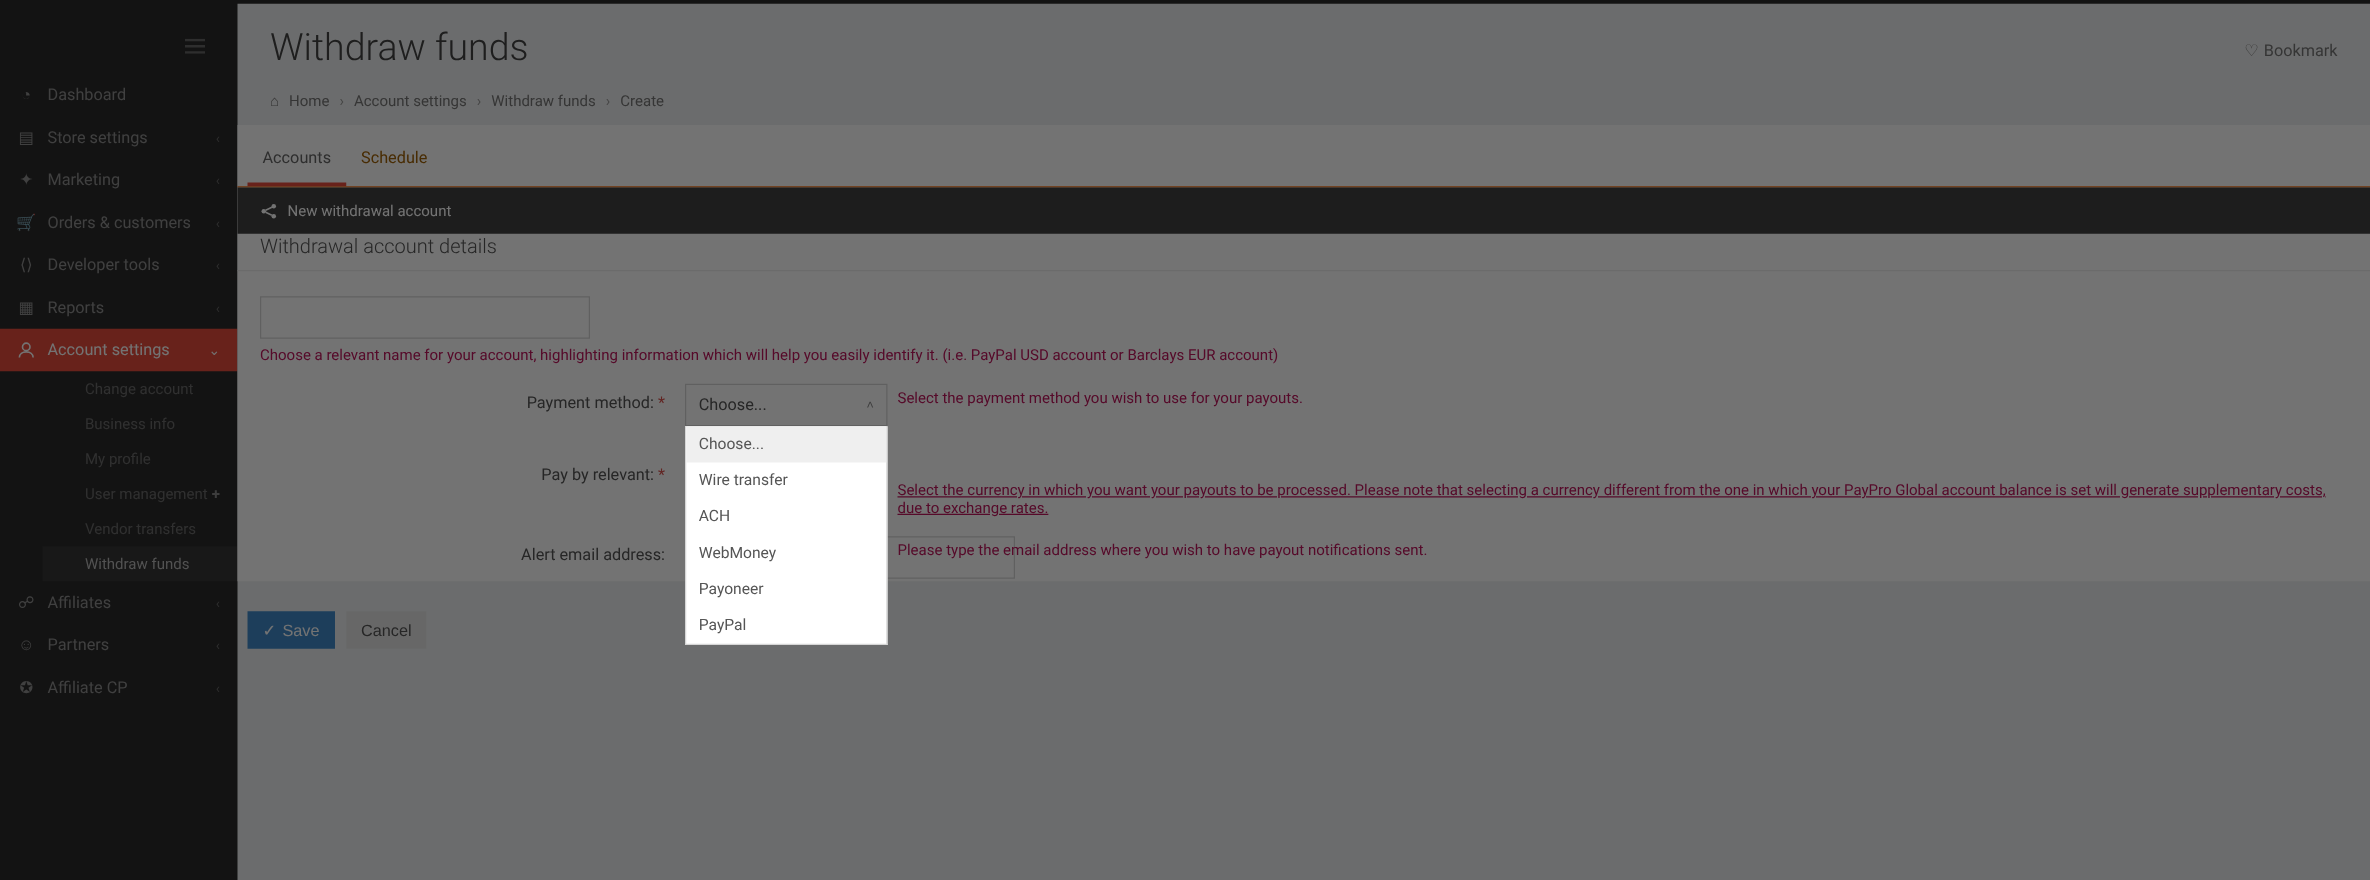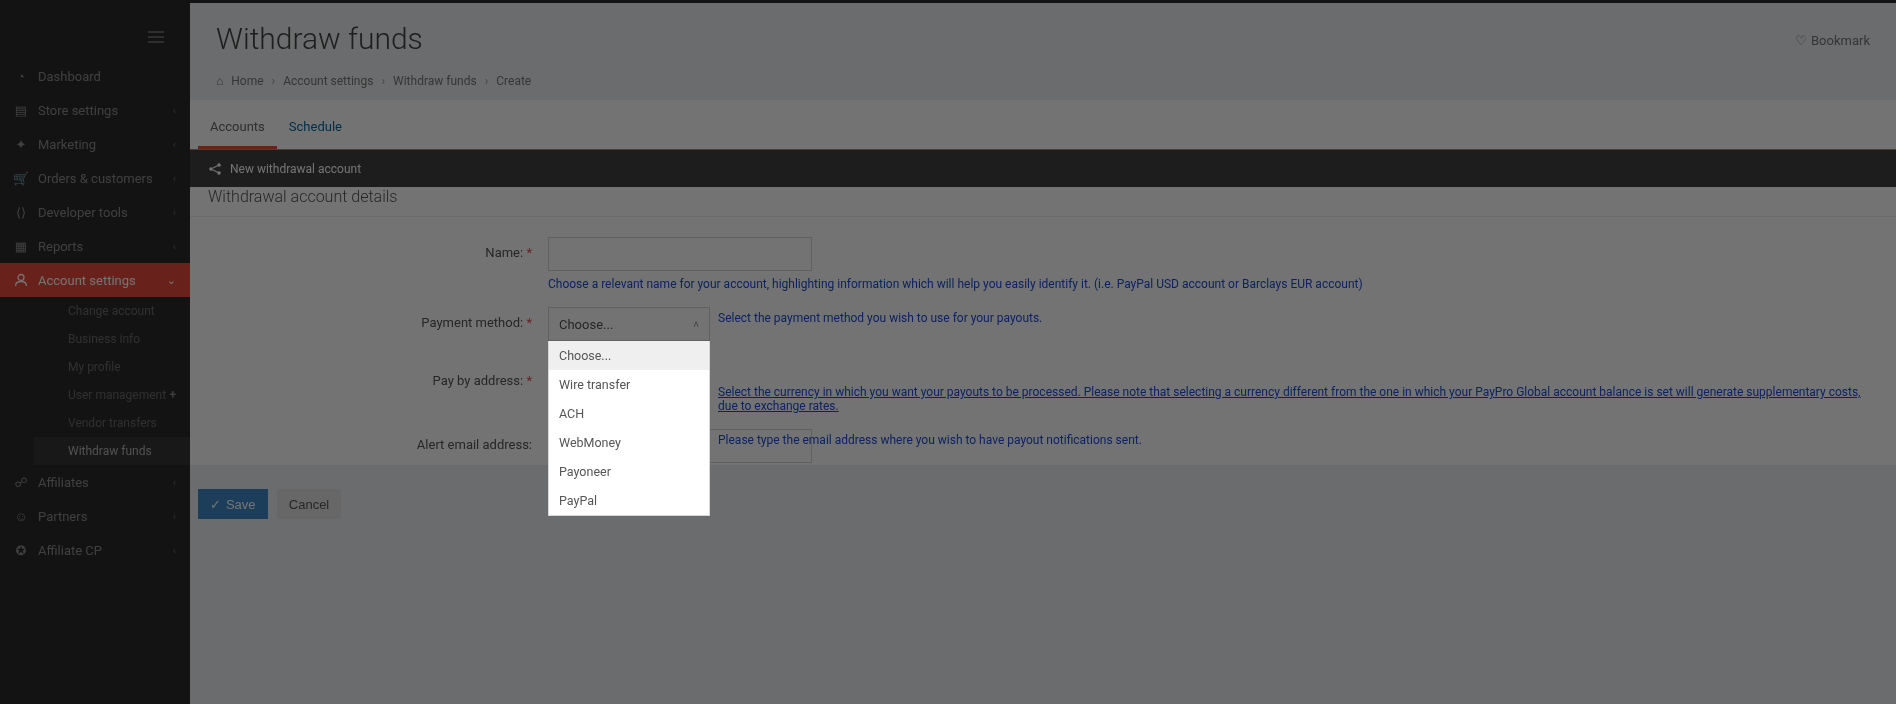--- a/index.html
+++ b/index.html
@@ -22,35 +22,35 @@
 .main-header { background:transparent; padding: 18px 26px 0 26px; }
 .page-title { font-size: 30px; font-weight:300; color:#444; }
 .bookmark { position:absolute; right:26px; top:30px; color:#777; font-size:13px; display:flex; align-items:center; gap:4px; cursor:pointer;}
 .breadcrumb { margin-top: 18px; padding-bottom: 12px; color:#777; font-size:12px; display:flex; align-items:center; gap:8px;}
 .breadcrumb a { color:#777; text-decoration:none; cursor:pointer; }
 .breadcrumb .sep { color:#999; }
 
 
 .content-card { background:#fff; margin: 0; }
 .tabs { display:flex; border-bottom:1px solid #f97316; padding: 0 8px; height:50px; align-items:flex-end; }
-.tab { padding: 14px 12px 12px 12px; color:#0369a1; font-size:13px; cursor:pointer; border-bottom:3px solid transparent; }
+.tab { padding: 14px 12px 12px 12px; color:#a16207; font-size:13px; cursor:pointer; border-bottom:3px solid transparent; }
 .tab.active { border-bottom-color:#e74c3c; color:#666; }
 
 
 .panel-head { background:#404040; color:#fff; height:37px; display:flex; align-items:center; padding:0 18px; font-size:12px; font-weight:400; gap:8px;}
 .section-title { padding:0 18px 10px 18px; font-size:16px; font-weight:300; color:#555; border-bottom:1px solid #eee; }
 
 
 .form { padding: 20px 18px 0 18px; }
 .form-row { display:flex; align-items:flex-start; margin-bottom: 4px; min-height: 36px; }
 .form-label { width: 340px; text-align:right; padding-right: 16px; padding-top:8px; font-size:13px; color:#555; }
 .req { color:#d9534f; }
 .form-field { flex:1; }
 .input, .select-disp { width: 264px; height:34px; border:1px solid #d6d6d6; padding:0 10px; font-size:13px; background:#fff; }
-.help { color:#1d4ed8; font-size:12px; margin-top:6px; margin-bottom:12px; }
+.help { color:#be185d; font-size:12px; margin-top:6px; margin-bottom:12px; }
 .select-wrap { position:relative; display:inline-block; }
 .select-disp { width:162px; display:flex; align-items:center; justify-content:space-between; cursor:pointer; color:#555;}
 .dropdown { position:absolute; top:34px; left:0; width:162px; border:1px solid #d6d6d6; border-top:none; background:#fff; z-index:10; }
 .dd-item { padding:7px 10px; font-size:12.5px; color:#555; cursor:pointer; }
 .dd-item.hover { background:#efefef; }
 
 
 .btn-bar { padding: 20px 0 20px 8px; }
 .btn { display:inline-flex; align-items:center; gap:5px; height:30px; padding:0 12px; font-size:13px; border:none; cursor:pointer; }
 .btn-primary { background:#428bca; color:#fff; }
@@ -203,21 +203,20 @@
           </svg>
       </span>
       <span>New withdrawal account</span>
     </div>
 
     <div class="section-title">Withdrawal account details</div>
 
     <div class="form">
 
       <div class="form-row">
-        <div class="form-label"><span>Name:</span> <span class="req">*</span></div>
         <div class="form-field">
           <input class="input" value="" style="">
           <div class="help">Choose a relevant name for your account, highlighting information which will help you easily identify it. (i.e. PayPal USD account or Barclays EUR account)</div>
         </div>
       </div>
 
       <div class="form-row">
         <div class="form-label"><span>Payment method:</span> <span class="req">*</span></div>
         <div class="form-field">
           <div class="select-wrap">
@@ -232,21 +231,21 @@
               <div class="dd-item">WebMoney</div>
               <div class="dd-item">Payoneer</div>
               <div class="dd-item">PayPal</div>
             </div>
           </div>
           <div class="help" style="margin-left:170px;margin-top:-30px;">Select the payment method you wish to use for your payouts.</div>
         </div>
       </div>
 
       <div class="form-row" style="margin-top:22px;">
-        <div class="form-label"><span>Pay by address:</span> <span class="req">*</span></div>
+        <div class="form-label"><span>Pay by relevant:</span> <span class="req">*</span></div>
         <div class="form-field">
           <div class="help" style="margin-top:20px;margin-left:170px;text-decoration:underline;">Select the currency in which you want your payouts to be processed. Please note that selecting a currency different from the one in which your PayPro Global account balance is set will generate supplementary costs, due to exchange rates.</div>
         </div>
       </div>
 
       <div class="form-row">
         <div class="form-label"><span>Alert email address:</span></div>
         <div class="form-field">
           <input class="input" value="" style="">
           <div class="help" style="margin-left:170px;margin-top:-30px;">Please type the email address where you wish to have payout notifications sent.</div>

